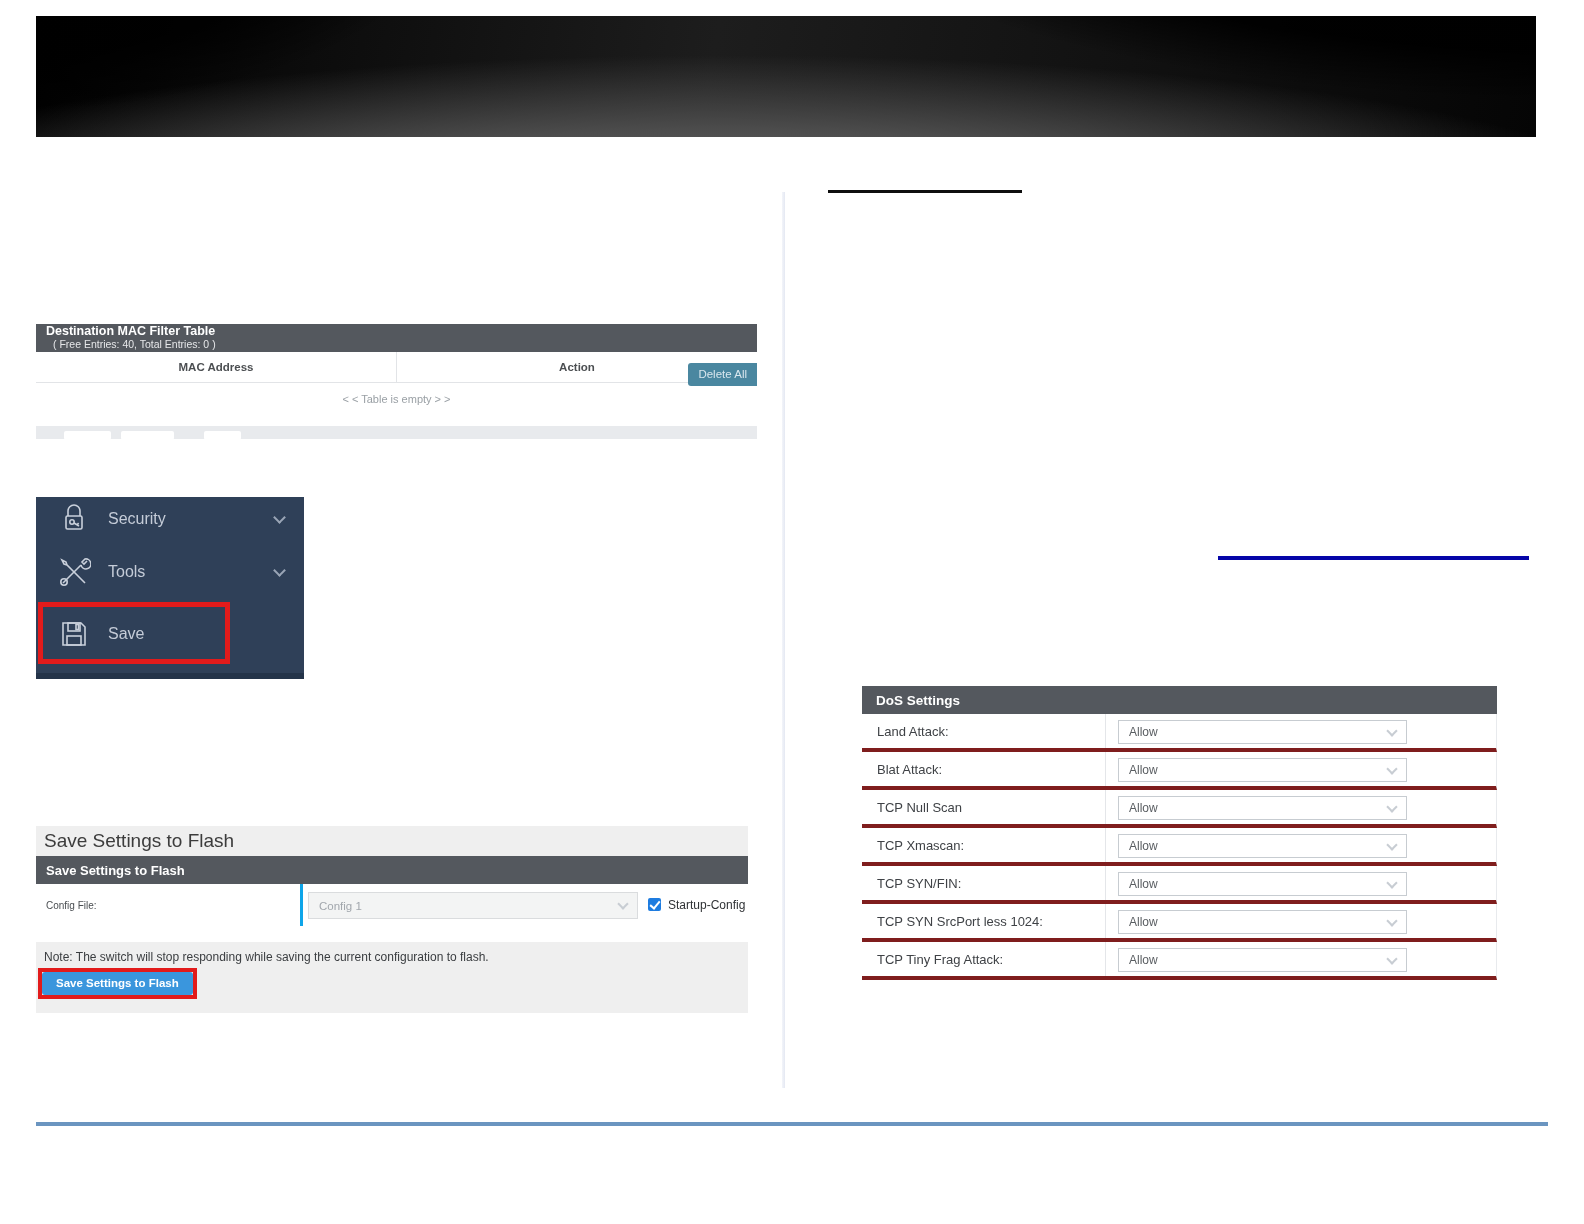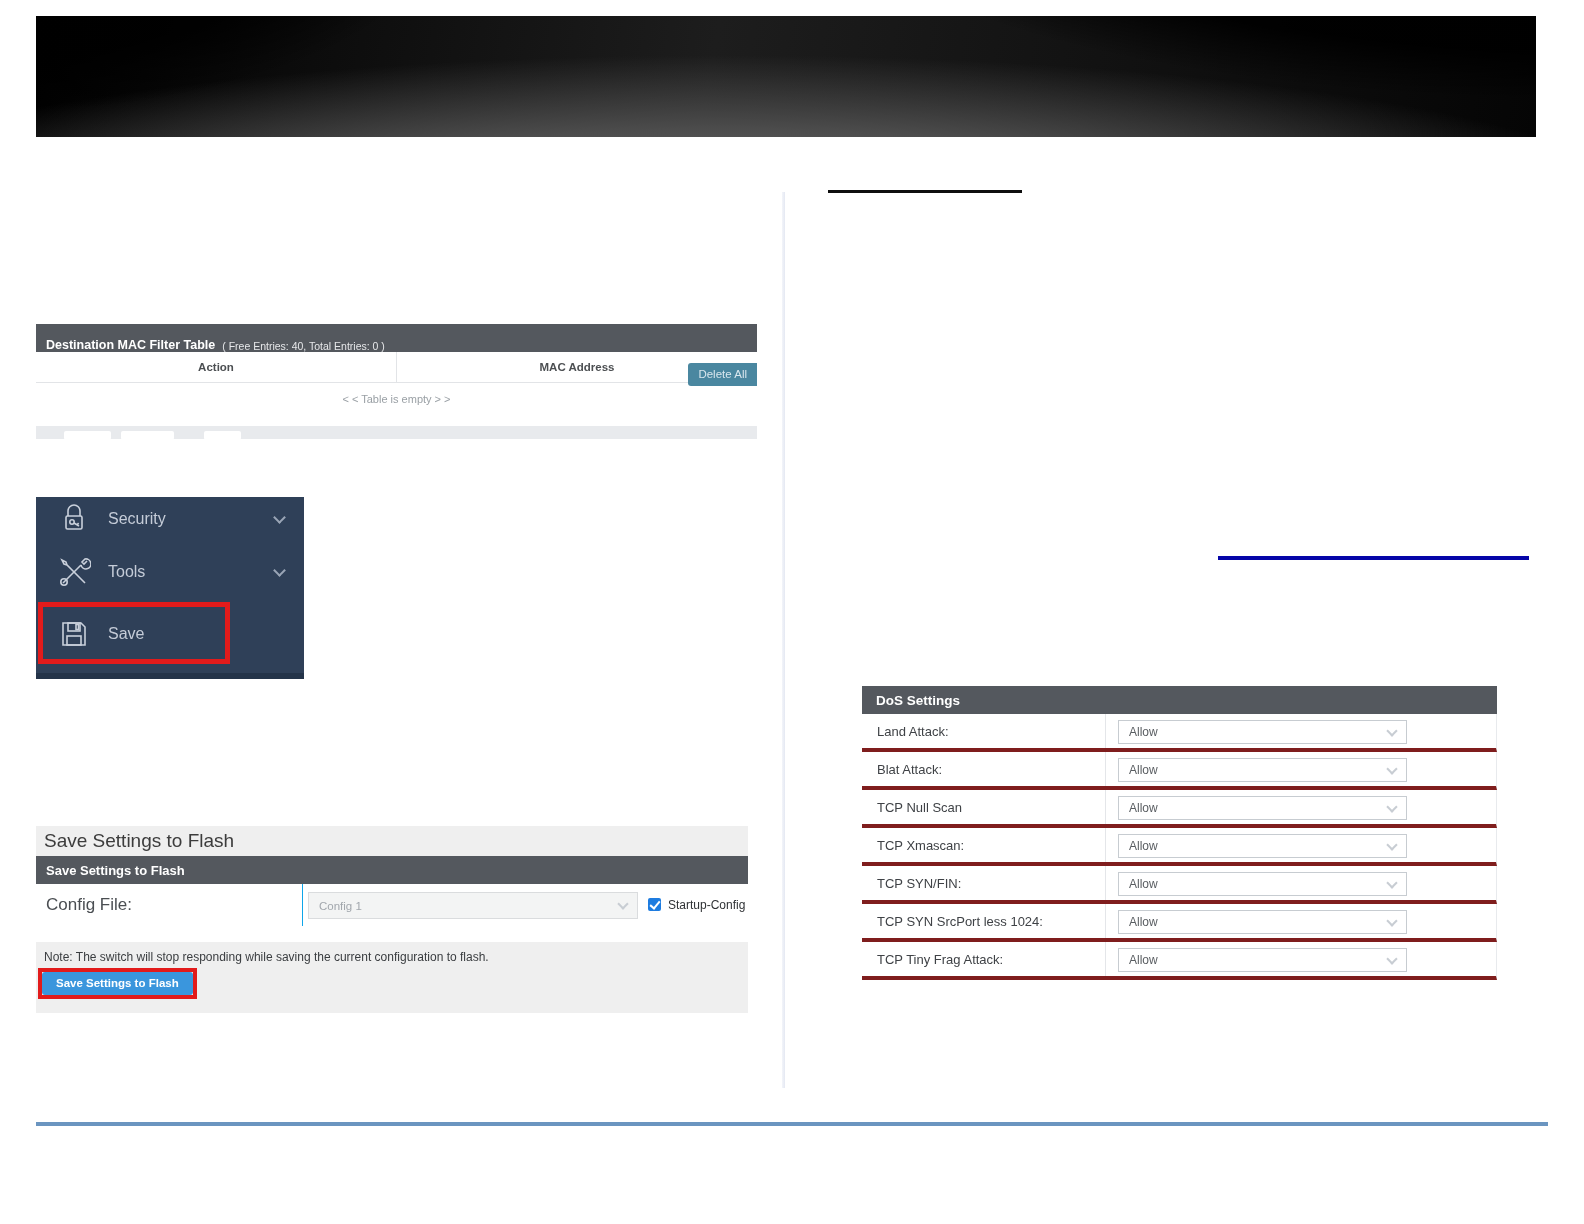--- a/index.html
+++ b/index.html
@@ -31,21 +31,21 @@
 
   
   .rule-black{left:828px;top:190px;width:194px;height:3px;background:#0e0e0e;}
   .rule-navy{left:1218px;top:556px;width:311px;height:4px;background:var(--rule-navy);}
   .rule-steel{left:36px;top:1122px;width:1512px;height:4px;background:var(--rule-steel);}
   .col-divider{left:782px;top:192px;width:3px;height:896px;
     background:linear-gradient(90deg,#f3f5fa,#e4e8f2);}
 
   
   .mac-table{left:36px;top:324px;width:721px;}
-  .mac-header{position:relative;height:28px;background:var(--header-bar);display:flex;align-items:flex-end;padding-left:10px;}
+  .mac-header{position:relative;height:28px;background:var(--header-bar);display:flex;align-items:flex-start;padding-left:10px;flex-direction:column;}
   .mac-title{color:#fff;font-size:12.5px;font-weight:bold;}
   .mac-sub{color:#e6e7e9;font-size:10.5px;margin-left:7px;}
   .btn-delete{position:absolute;right:0;top:3px;height:23px;padding:0 10px;background:var(--delete-teal);
     color:#d9e7ee;font-size:11.5px;border:none;border-radius:3px 0 0 3px;line-height:23px;margin-top:36px;}
   .mac-cols{display:flex;height:31px;border-bottom:1px solid #e2e4e7;background:#fff;}
   .mac-col{flex:1;display:flex;align-items:center;justify-content:center;
     font-size:11.5px;font-weight:bold;color:#4c4f52;}
   .mac-col + .mac-col{border-left:1px solid #e2e4e7;}
   .mac-empty{height:32px;display:flex;align-items:center;justify-content:center;
     font-size:11px;color:#9aa0a5;background:#fff;}
@@ -68,22 +68,22 @@
   .item-save{top:106px;height:62px;}
   .red-box-save{left:38px;top:602px;width:192px;height:62px;border:5px solid var(--accent-red);}
 
   
   .ssf{left:36px;top:826px;width:712px;}
   .ssf-titleband{height:30px;background:var(--panel-gray);display:flex;align-items:center;padding-left:8px;}
   .ssf-title{font-size:19px;color:#3c3c3c;}
   .ssf-panelhead{height:28px;background:var(--header-bar);display:flex;align-items:center;padding-left:10px;
     color:#fff;font-size:13px;font-weight:bold;}
   .ssf-row{position:relative;height:42px;background:#fff;}
-  .ssf-labelcell{position:absolute;left:0;top:0;width:267px;height:100%;border-right:1px solid #0ea5e9;
-    display:flex;align-items:center;padding-left:10px;font-size:17px;color:#4a4e52;}
+  .ssf-labelcell{position:absolute;left:0;top:0;width:267px;height:100%;border-right:3px solid #0ea5e9;
+    display:flex;align-items:center;padding-left:10px;font-size:10px;color:#4a4e52;}
   .dd{position:absolute;border:1px solid #dadcde;background:#f3f4f4;display:flex;align-items:center;
     padding-left:10px;font-size:11.5px;color:#a2a7ad;cursor:pointer;}
   .dd .ddchev{position:absolute;right:10px;width:8px;height:8px;border-right:2px solid #c8cdd3;
     border-bottom:2px solid #c8cdd3;transform:rotate(45deg);margin-top:-3px;}
   .ssf-dd{left:272px;top:8px;width:330px;height:27px;}
   .cb{position:absolute;left:612px;top:14px;width:13px;height:13px;background:var(--checkbox-blue);
     border-radius:2px;cursor:pointer;}
   .cb::after{content:"";position:absolute;left:4px;top:1px;width:4px;height:8px;
     border-right:2px solid #fff;border-bottom:2px solid #fff;transform:rotate(40deg);}
   .cb-label{position:absolute;left:632px;top:0;height:42px;display:flex;align-items:center;
@@ -118,22 +118,22 @@
 <div class="abs rule-navy"></div>
 <div class="abs rule-steel"></div>
 
 <div class="abs mac-table">
   <div class="mac-header">
     <span class="mac-title">Destination MAC Filter Table</span>
     <span class="mac-sub">( Free Entries: 40, Total Entries: 0 )</span>
     <button class="btn-delete">Delete All</button>
   </div>
   <div class="mac-cols">
+    <div class="mac-col">MAC Address</div>
     <div class="mac-col">Action</div>
-    <div class="mac-col">MAC Address</div>
   </div>
   <div class="mac-empty">&lt; &lt; Table is empty &gt; &gt;</div>
   <div class="ghost-bar">
     <div class="ghost-btn g1"></div>
     <div class="ghost-btn g2"></div>
     <div class="ghost-btn g3"></div>
   </div>
 </div>
 
 <div class="abs sidebar">

